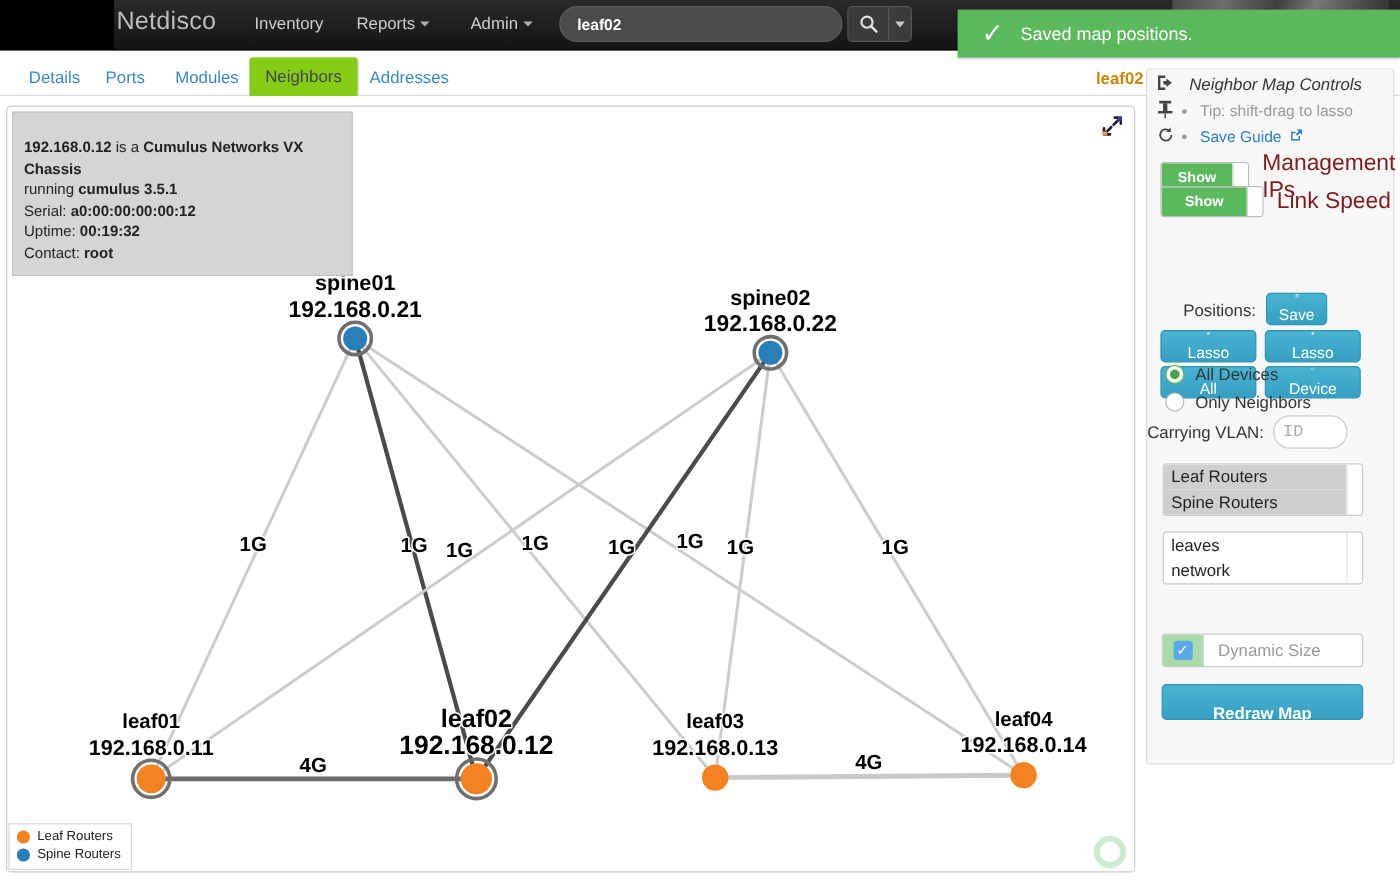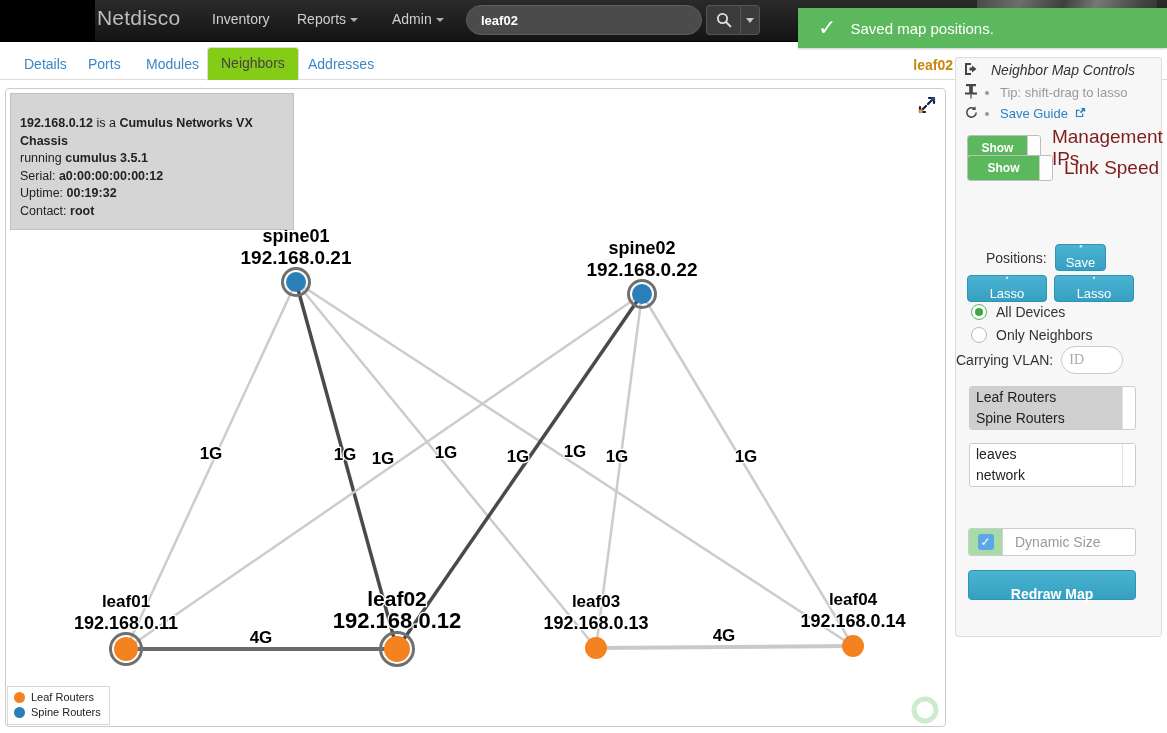--- a/index.html
+++ b/index.html
@@ -307,21 +307,21 @@
   }
   .radiorow .rlabel { font-size: 14px; color: #333; }
 
   .vlanrow { position: absolute; left: 0; top: 288px; display: flex; align-items: center; }
   .vlanrow .vlabel { font-size: 14px; color: #333; margin-right: 8px; }
   .vlaninput {
     width: 62px; height: 28px;
     border: 1px solid #ccc; border-radius: 14px;
     padding: 0 7px; font-size: 14px; color: #555;
     outline: none;
-    font-family: Liberation Serif, serif;
+    font-family: Liberation Mono, monospace;
     background: #fff;
   }
   .vlaninput::placeholder { color: #aaa; }
 
   .listbox {
     position: absolute; left: 13px;
     width: 167px; height: 44px;
     border: 1px solid #ccc; border-radius: 3px;
     background: #fff;
     overflow: hidden;
@@ -615,20 +615,36 @@
       <span>Lasso</span>
     </div>
     <div class="btn">
       <svg width="14" height="15" viewBox="0 0 14 15">
         <rect x="2.2" y="6.5" width="9" height="7" rx="1" fill="#fff"></rect>
         <path d="M4 6.5V4.2a2.75 2.75 0 0 1 5.5 0v2.3" fill="none" stroke="#fff" stroke-width="1.6"></path>
       </svg>
       <span>Lasso</span>
     </div>
   </div>
+  <div class="btnrow" style="top:247px">
+    <div class="btn">
+      <svg width="14" height="15" viewBox="0 0 14 15">
+        <rect x="2" y="6.5" width="9" height="7" rx="1" fill="#fff"></rect>
+        <path d="M4 6.5V4.2a3 3 0 0 1 6 0" fill="none" stroke="#fff" stroke-width="1.6" transform="translate(3.4,0)"></path>
+      </svg>
+      <span>All</span>
+    </div>
+    <div class="btn">
+      <svg width="14" height="14" viewBox="0 0 16 16">
+        <circle cx="6.6" cy="6.6" r="4.6" fill="none" stroke="#fff" stroke-width="1.8"></circle>
+        <line x1="10.1" y1="10.1" x2="14.4" y2="14.4" stroke="#fff" stroke-width="2" stroke-linecap="round"></line>
+      </svg>
+      <span>Device</span>
+    </div>
+  </div>
 
   <div class="radiorow" style="top:246px" id="radio-spacer" hidden=""></div>
 
   <div class="radiorow" style="top:252px" id="r-all" hidden=""></div>
 
   <div class="radiorow" id="radio-all-devices" style="top:246px">
     <span class="radio checked"></span>
     <span class="rlabel">All Devices</span>
   </div>
   <div class="radiorow" id="radio-only-neighbors" style="top:269px">

